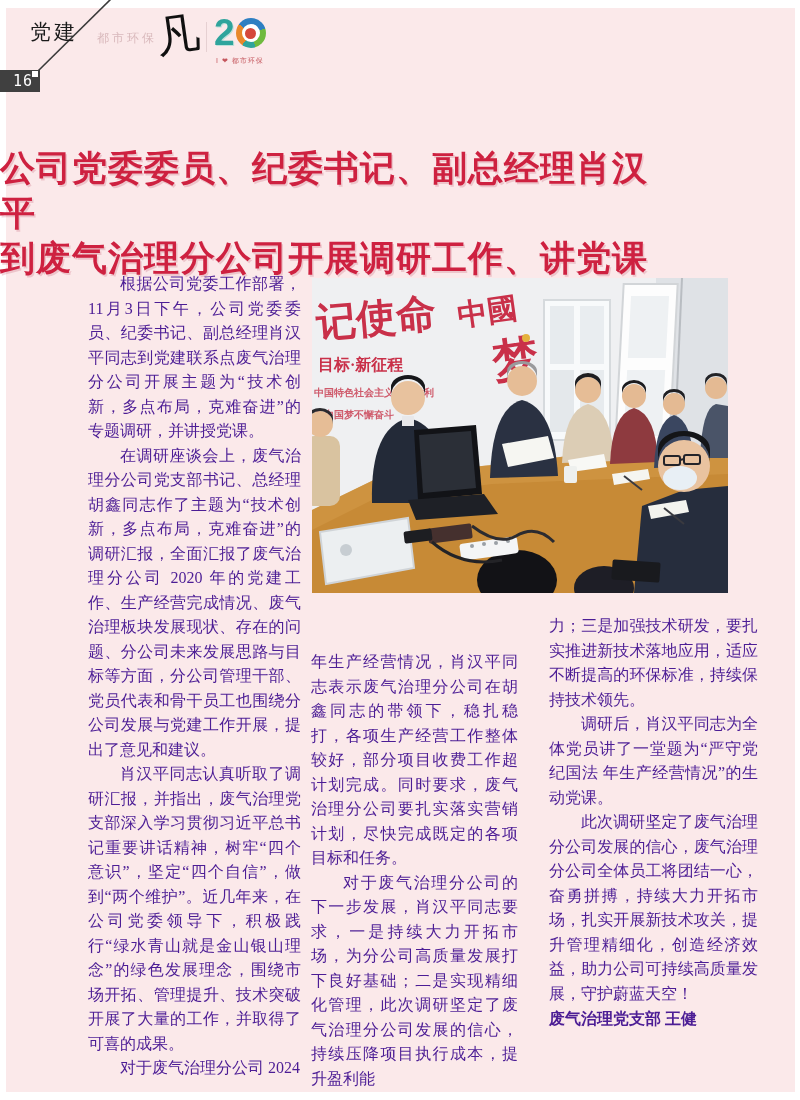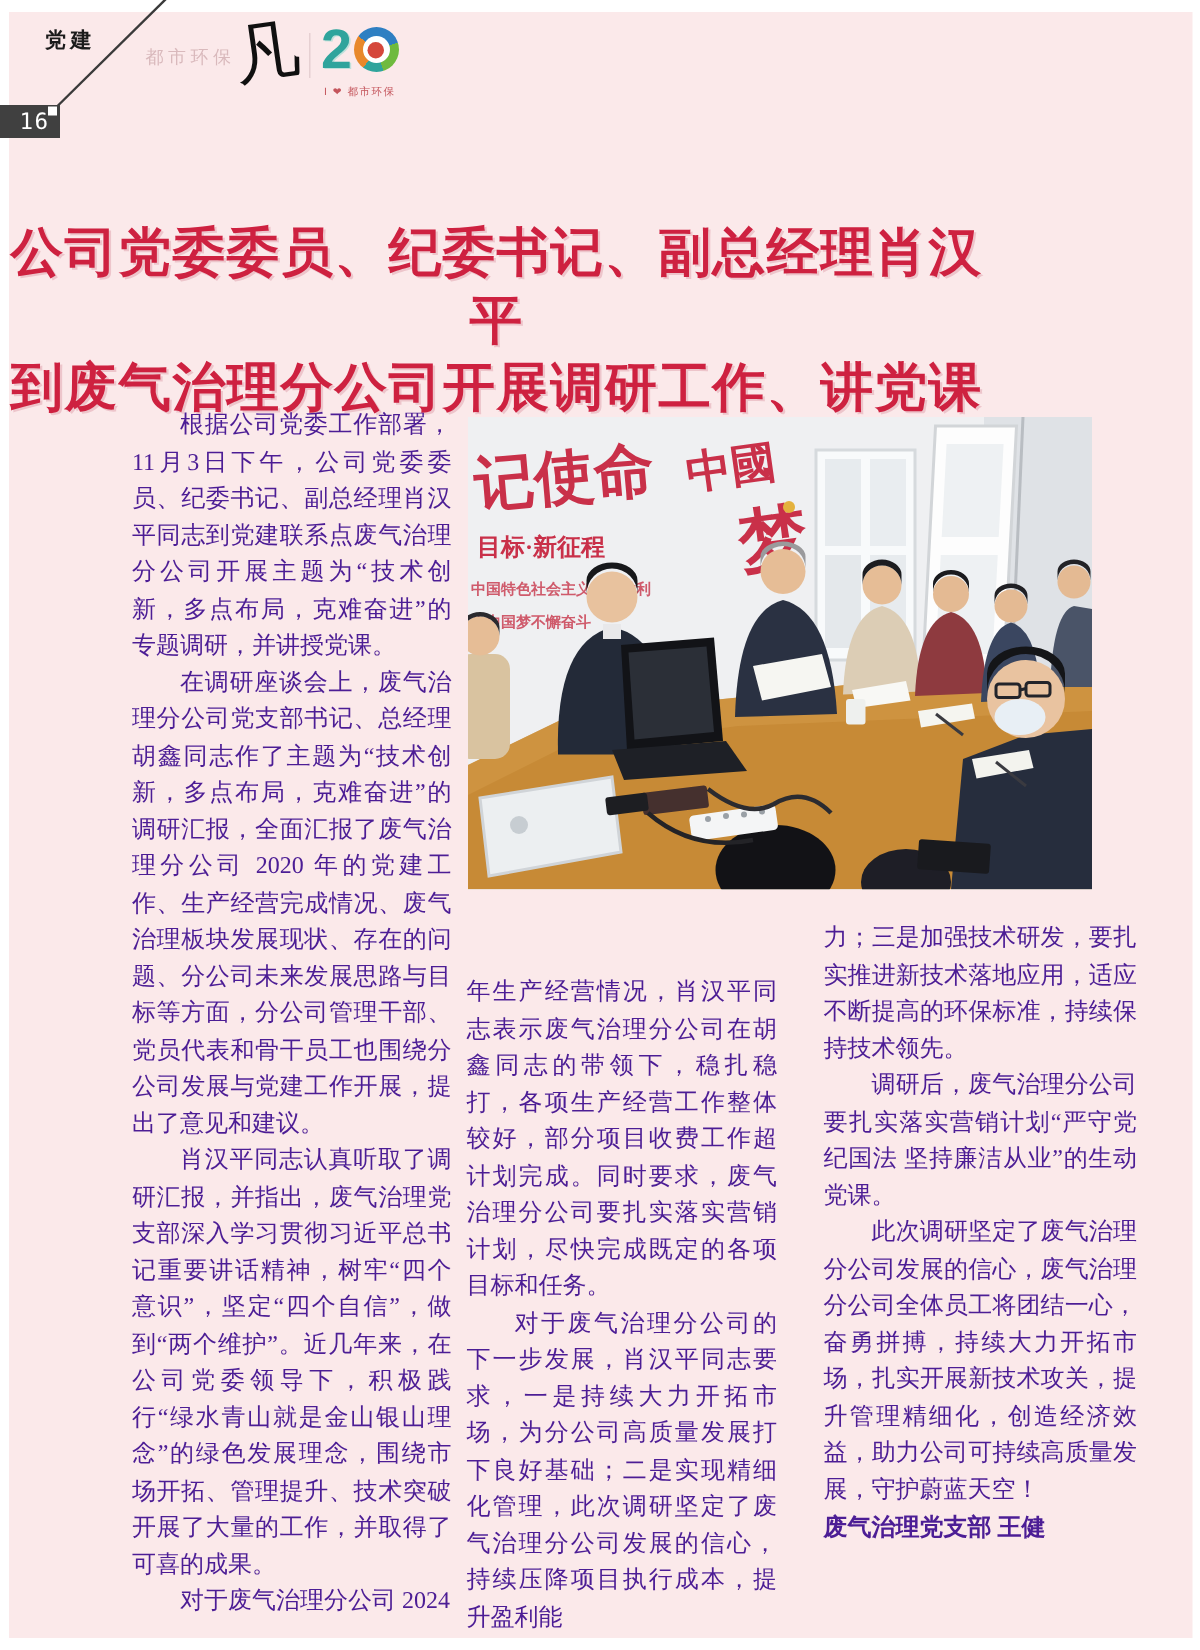--- a/index.html
+++ b/index.html
@@ -6,21 +6,21 @@
   body{
     width:800px;height:1100px;position:relative;background:#ffffff;
     font-family:"Liberation Serif","DejaVu Serif",serif;overflow:hidden;
   }
   .page-bg{
     position:absolute;left:6px;top:8px;width:789px;height:1084px;
     background:#fbe9ea;
   }
   
   .section-label{
-    position:absolute;left:30px;top:18px;font-size:14px;font-weight:bold;
+    position:absolute;left:30px;top:18px;font-size:21px;font-weight:normal;
     color:#1b1b1b;letter-spacing:3px;
     font-family:"Liberation Sans","DejaVu Sans",sans-serif;
   }
   .header-line{position:absolute;left:0;top:0;pointer-events:none;}
   .page-number-box{
     position:absolute;left:0;top:70px;width:40px;height:22px;background:#404040;
   }
   .page-number-box .notch{
     position:absolute;right:2px;top:1px;width:6px;height:6px;background:#ffffff;
   }
@@ -54,21 +54,21 @@
     width:18px;height:18px;border-radius:50%;background:#ffffff;
     display:flex;align-items:center;justify-content:center;
   }
   .logo20 .zero-dot{width:11px;height:11px;border-radius:50%;background:#d5473b;}
   .logo-caption{
     position:absolute;left:216px;top:56px;font-size:7px;color:#c4555c;
     letter-spacing:1px;font-family:"Liberation Sans","DejaVu Sans",sans-serif;
   }
   
   .article-title{
-    position:absolute;left:0;top:146px;width:662px;text-align:center;
+    position:absolute;left:0;top:146px;width:662px;text-align:left;
     color:#ce2140;font-weight:800;font-size:35px;line-height:45px;
     letter-spacing:1px;
     text-shadow:1.5px 1.5px 0 rgba(175,35,65,0.18);
   }
   
   .col{position:absolute;color:#4c1d95;}
   .col p{
     margin:0;font-size:16px;line-height:24.5px;text-align:justify;
     text-justify:inter-ideograph;
   }
@@ -247,16 +247,16 @@
   <p class="indent">对于废气治理分公司 2024</p>
 </div>
 
 <div class="col col-mid">
   <p>年生产经营情况，肖汉平同志表示废气治理分公司在胡鑫同志的带领下，稳扎稳打，各项生产经营工作整体较好，部分项目收费工作超计划完成。同时要求，废气治理分公司要扎实落实营销计划，尽快完成既定的各项目标和任务。</p>
   <p class="indent">对于废气治理分公司的下一步发展，肖汉平同志要求，一是持续大力开拓市场，为分公司高质量发展打下良好基础；二是实现精细化管理，此次调研坚定了废气治理分公司发展的信心，持续压降项目执行成本，提升盈利能</p>
 </div>
 
 <div class="col col-right">
   <p>力；三是加强技术研发，要扎实推进新技术落地应用，适应不断提高的环保标准，持续保持技术领先。</p>
-  <p class="indent">调研后，废气治理分公司要扎实落实营销计划“严守党纪国法 坚持廉洁从业”的生动党课。</p>
+  <p class="indent">调研后，肖汉平同志为全体党员讲了一堂题为“严守党纪国法 年生产经营情况”的生动党课。</p>
   <p class="indent">此次调研坚定了废气治理分公司发展的信心，废气治理分公司全体员工将团结一心，奋勇拼搏，持续大力开拓市场，扎实开展新技术攻关，提升管理精细化，创造经济效益，助力公司可持续高质量发展，守护蔚蓝天空！</p>
   <p class="byline">废气治理党支部 王健</p>
 </div>
 
 </body></html>

